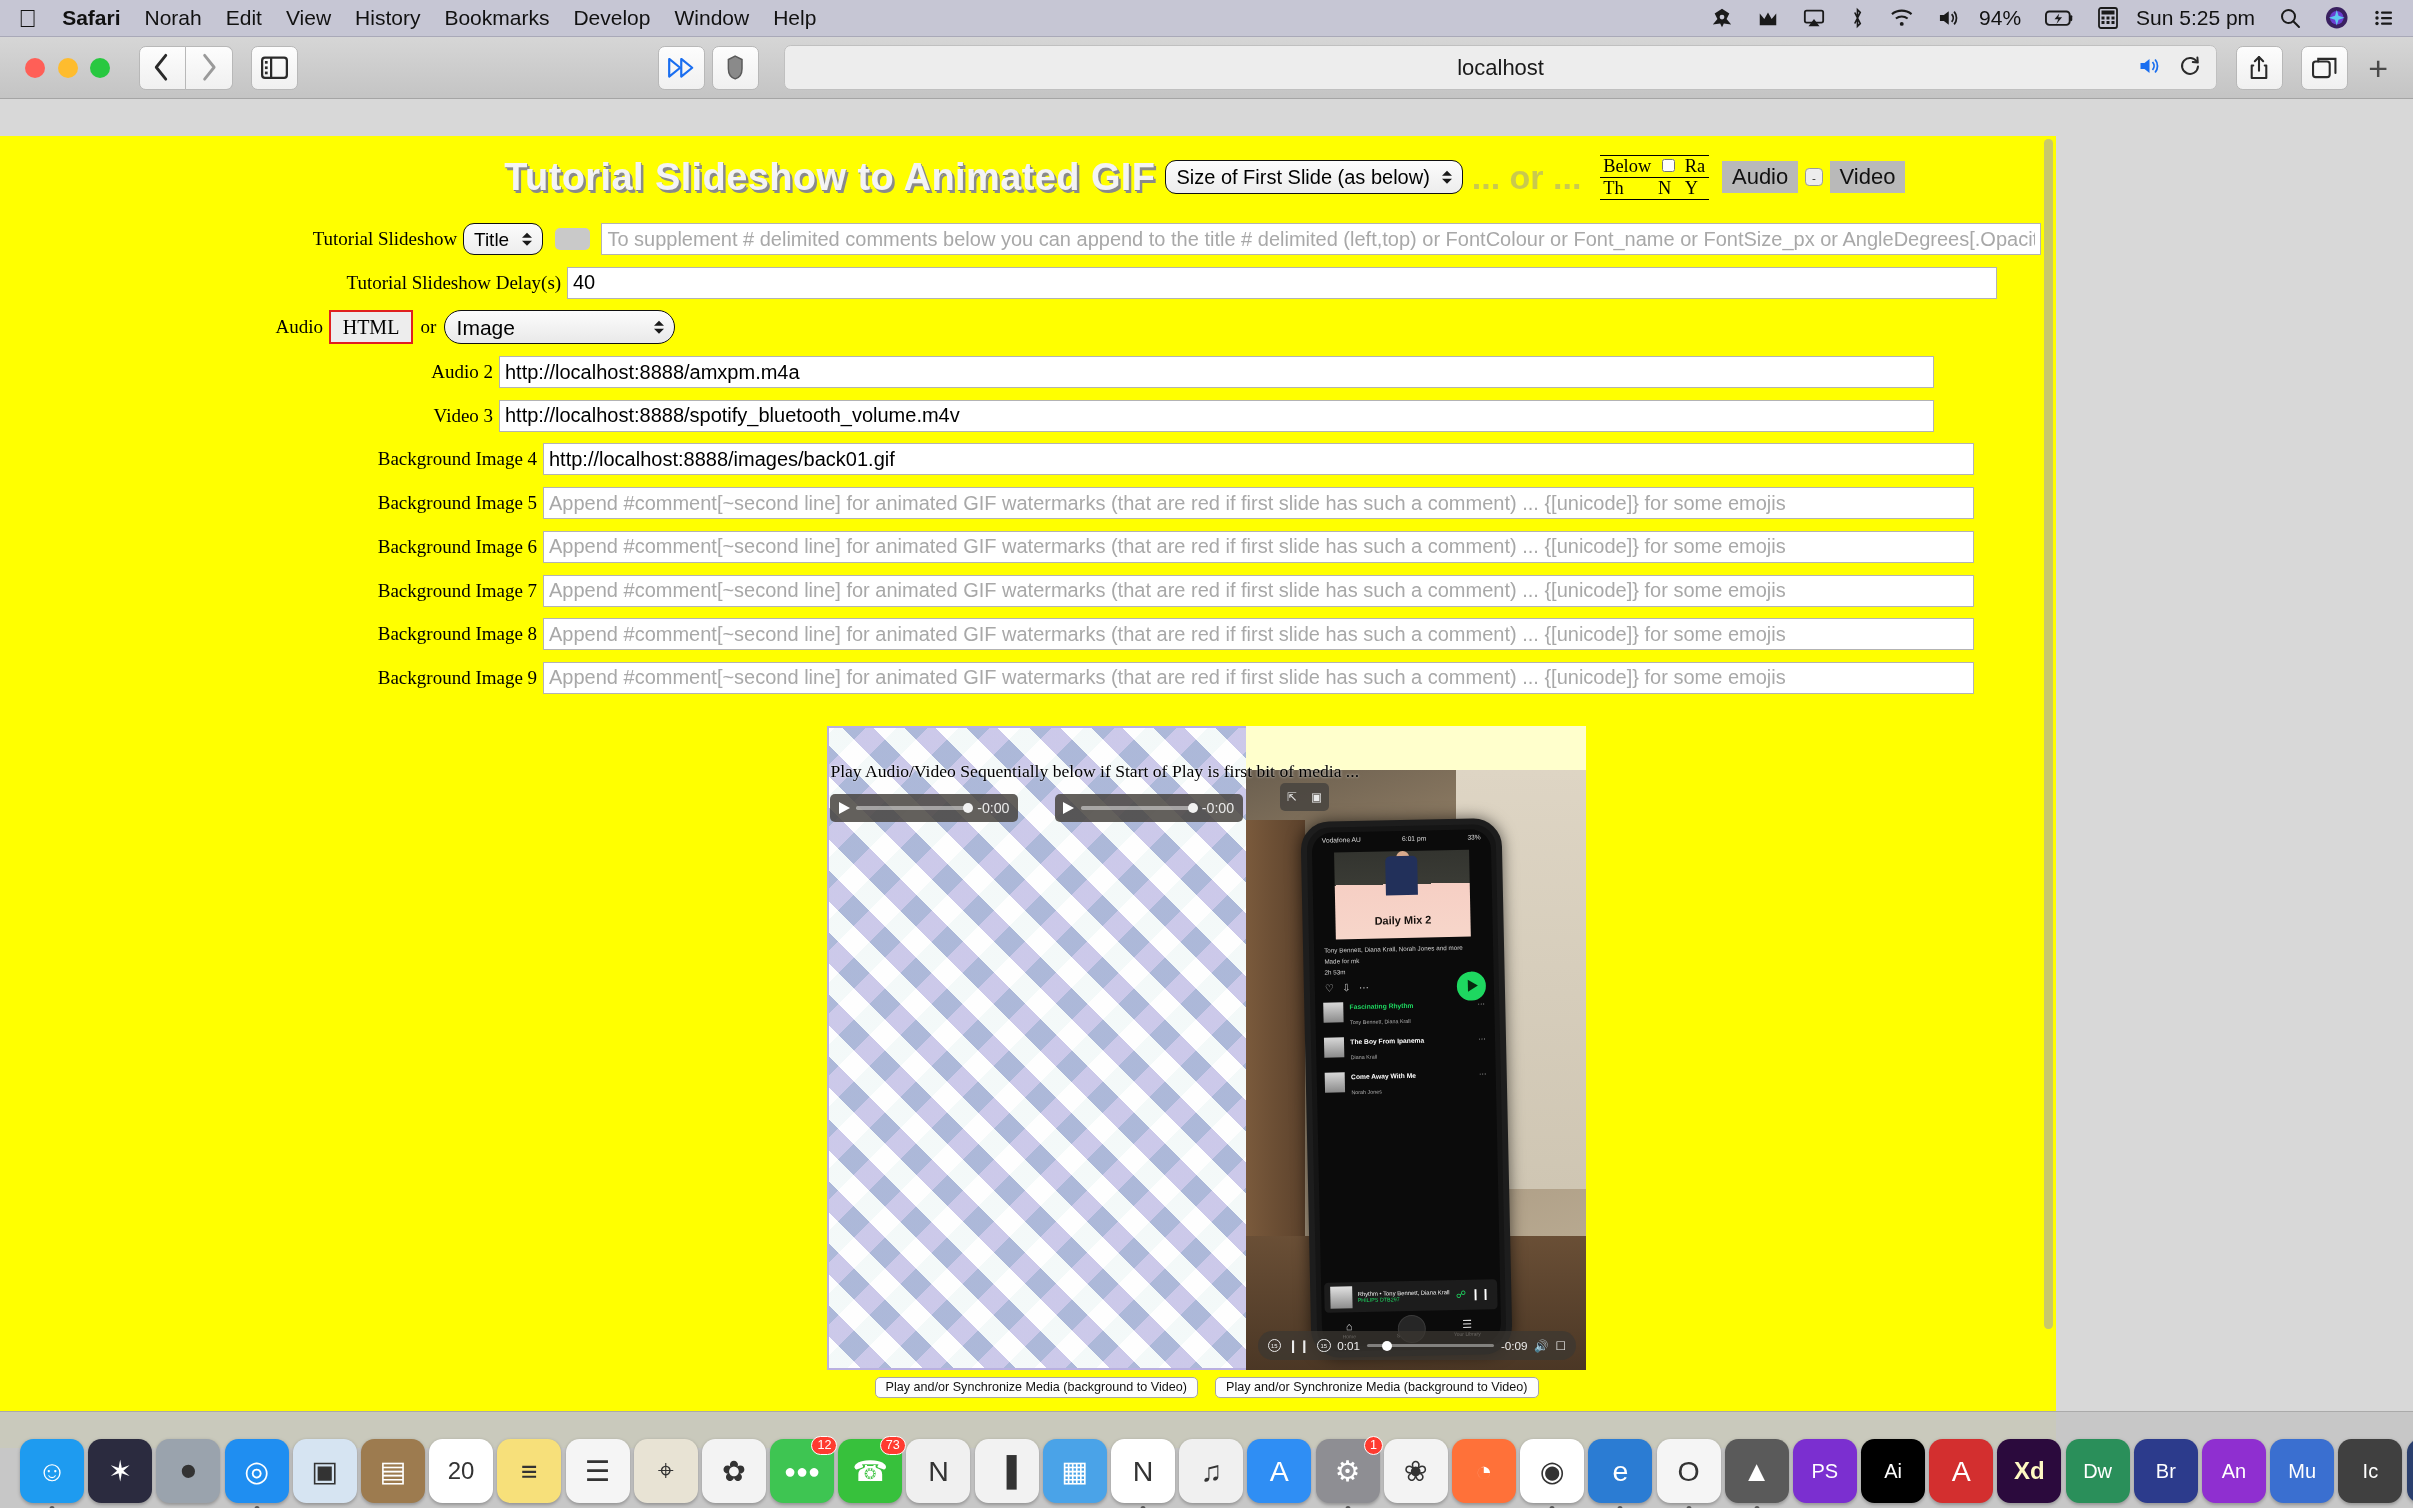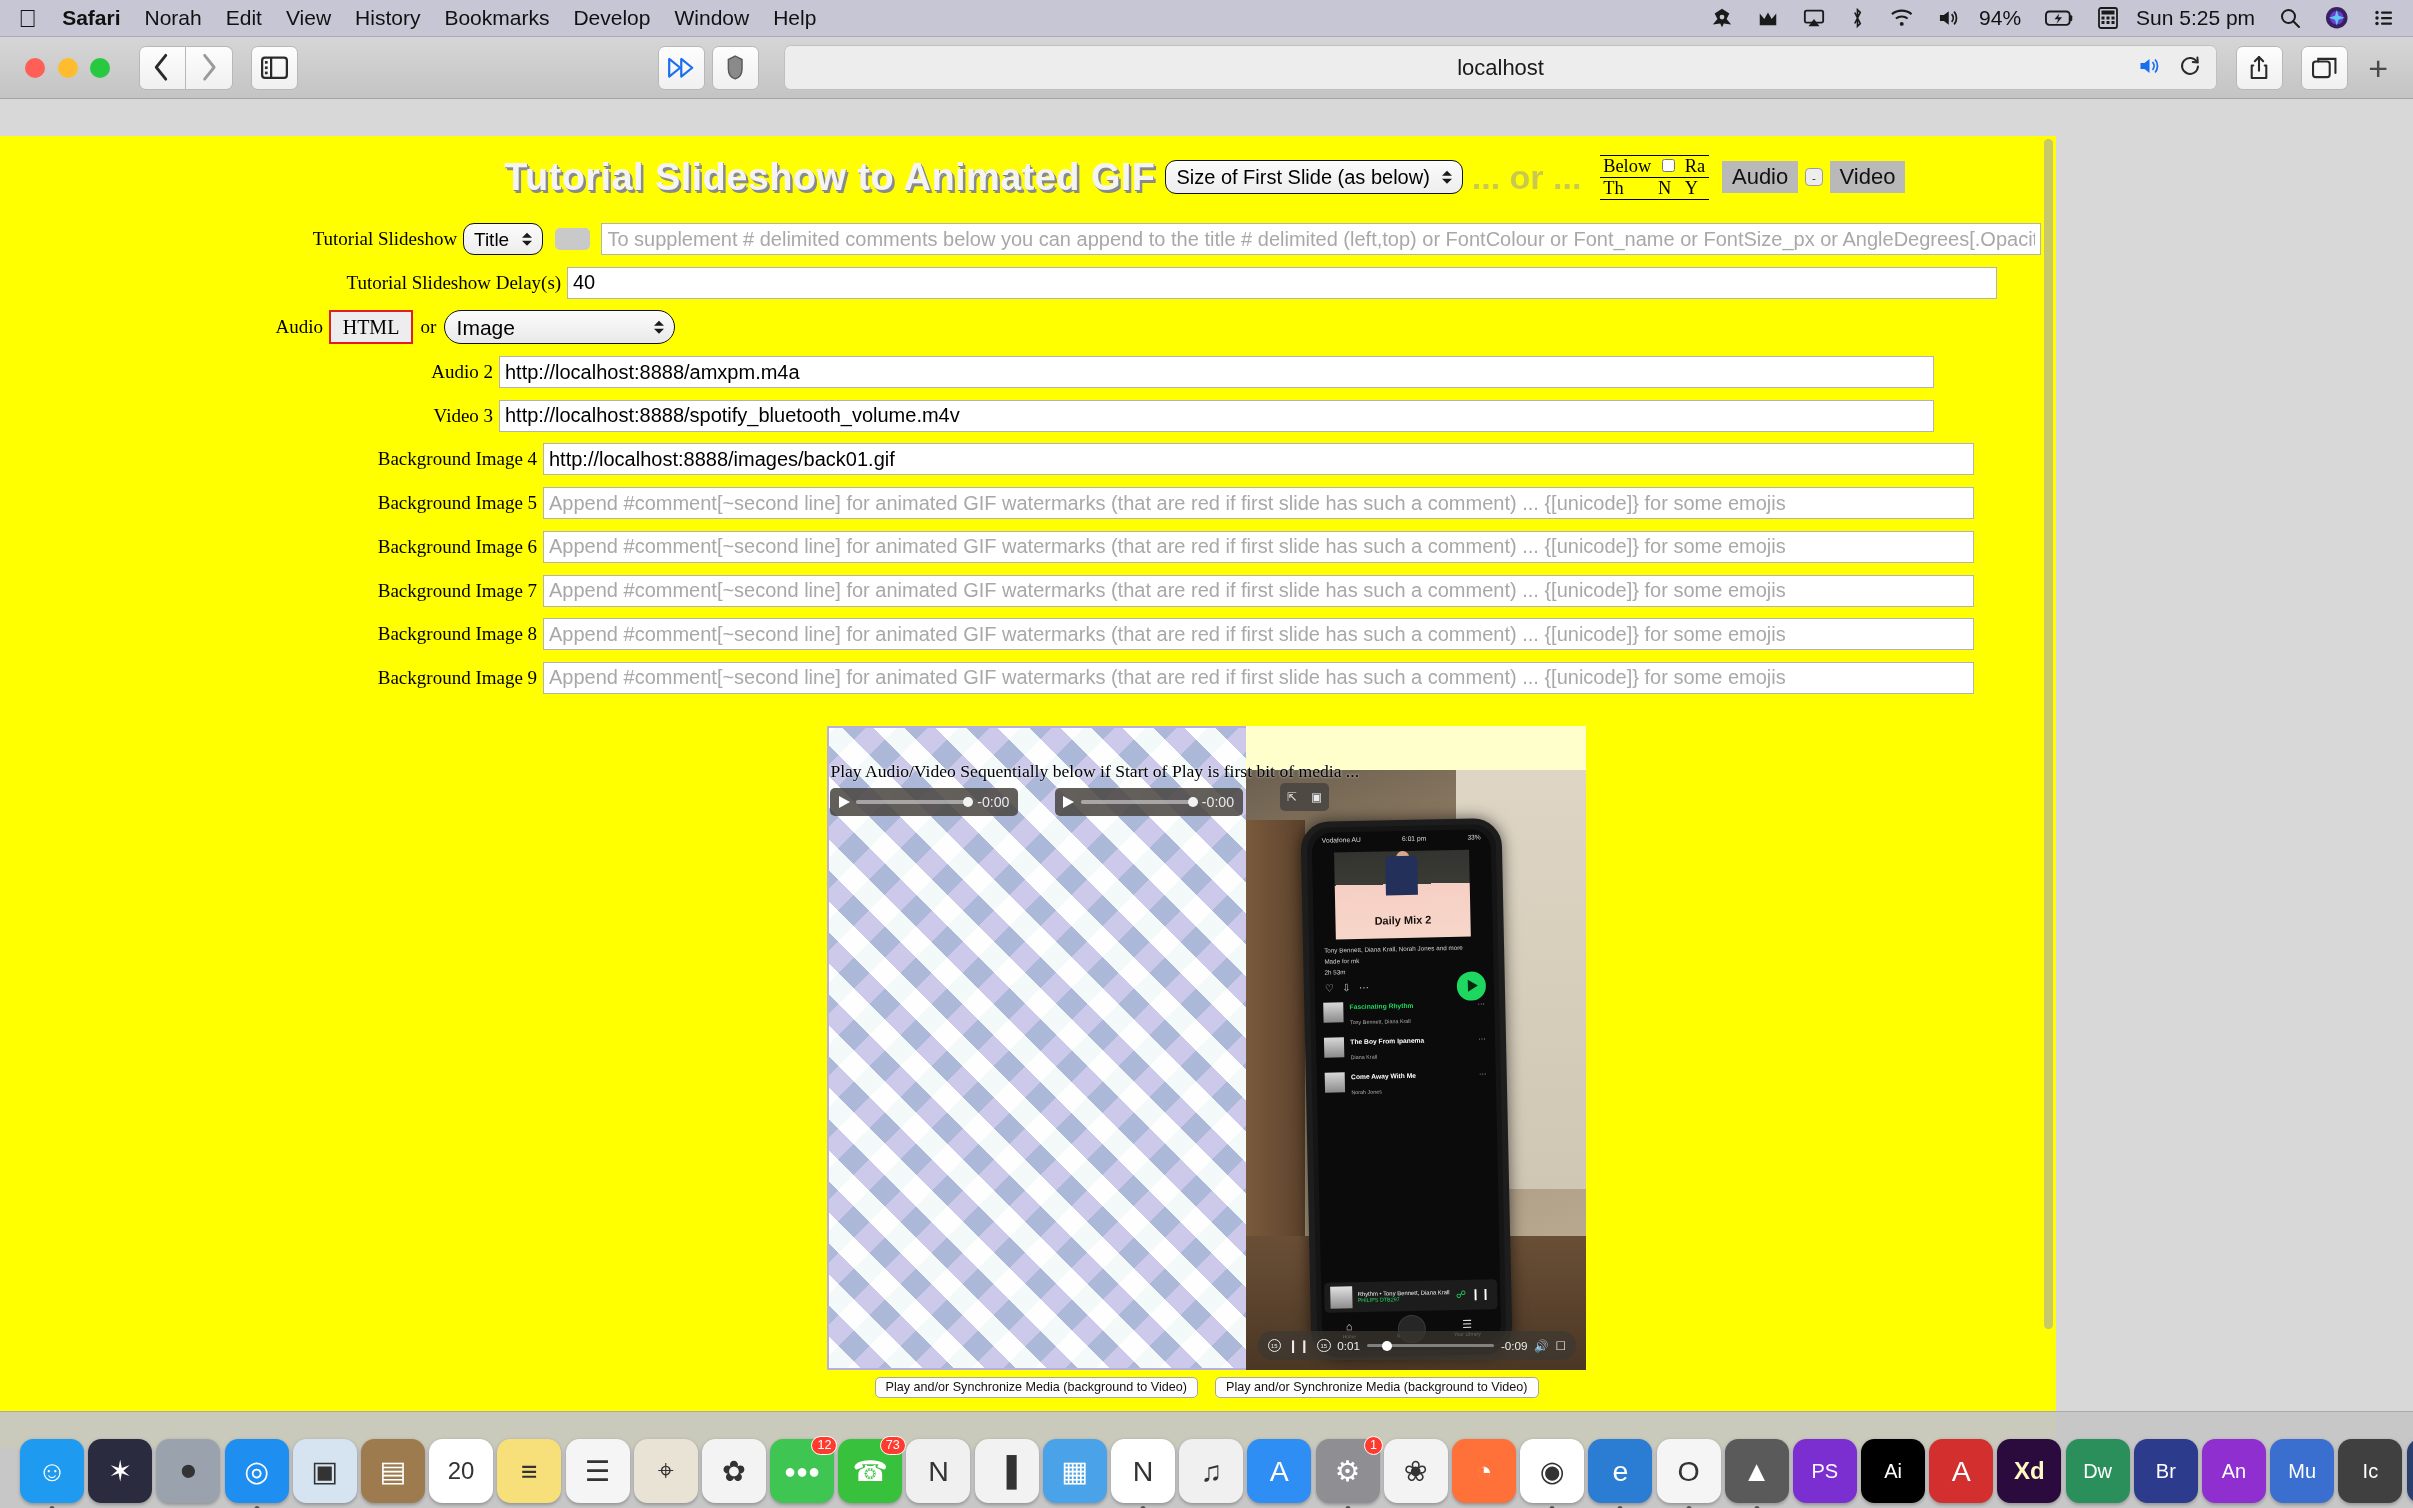--- a/index.html
+++ b/index.html
@@ -265,21 +265,21 @@
   #phhome { position: absolute; left: 50%; transform: translateX(-50%); bottom: 6.7px; width: 28.5px; height: 28.5px; border-radius: 50%; background: #262626; border: 0.8px solid #3a3a3a; }
 
   
   #capline {
     position: absolute; left: 3.4px; top: 35px;
     font-family: "Liberation Serif", serif;
     font-size: 17.6px; color: #000; white-space: nowrap;
     text-shadow: 0 0 2.5px rgba(255,255,255,0.9);
   }
   .aplayer {
-    position: absolute; top: 62px;
+    position: absolute; top: 68px;
     height: 28.5px; border-radius: 5px;
     background: rgba(72,68,64,0.85);
     display: flex; align-items: center; gap: 6.7px; padding: 0 8.4px;
     color: #e9e9e9;
   }
   .aplayer .ptri { width: 0; height: 0; border-left: 11px solid #fff; border-top: 6.7px solid transparent; border-bottom: 6.7px solid transparent; }
   .aplayer .bar { width: 114px; height: 3.4px; background: rgba(255,255,255,0.45); border-radius: 1.7px; position: relative; }
   .aplayer .bar .knob { position: absolute; right: -2.5px; top: -3.4px; width: 10px; height: 10px; border-radius: 50%; background: #f2f2f2; }
   .aplayer .t { font-size: 14.2px; }
   #aplayer1 { left: 3.4px; }

